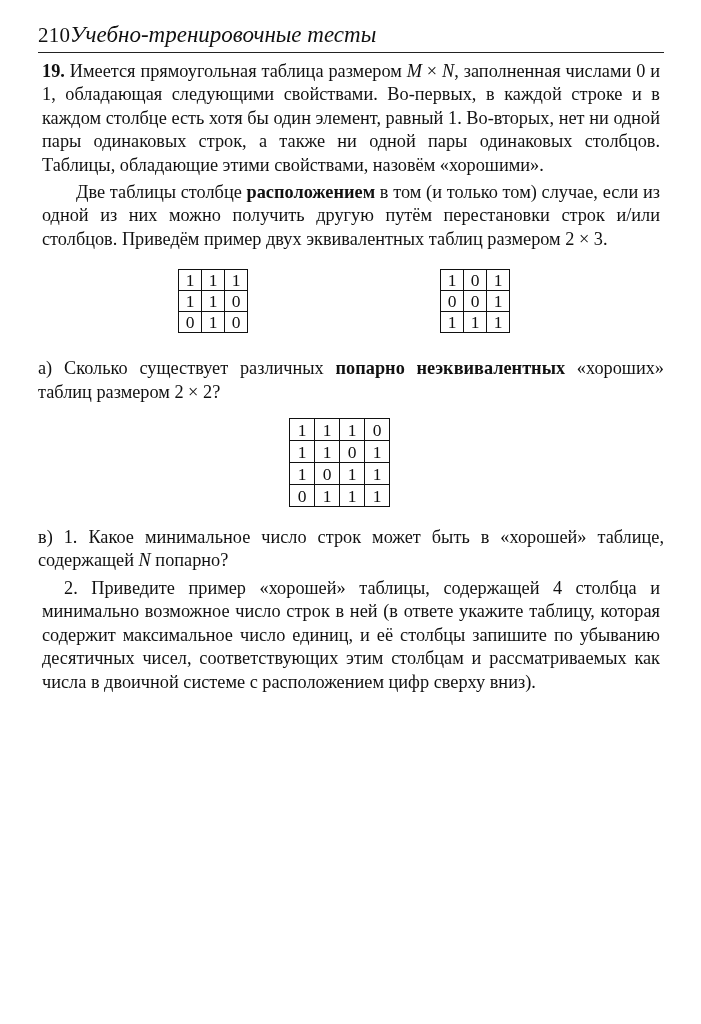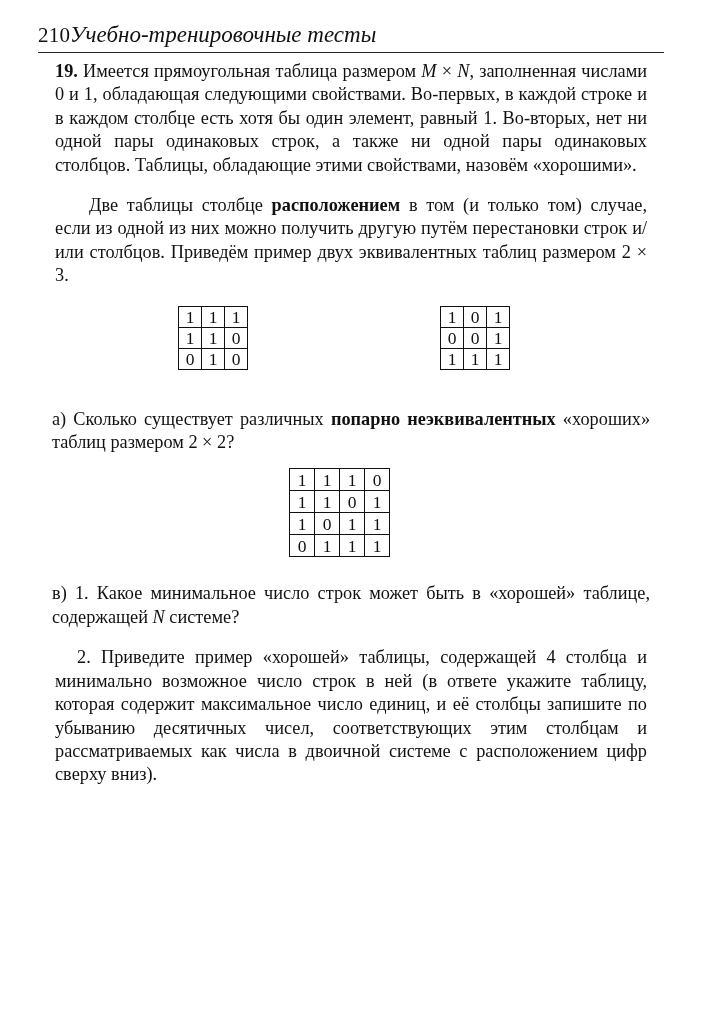--- a/index.html
+++ b/index.html
@@ -3,35 +3,35 @@
 <meta charset="utf-8">
 <style>
   html, body { margin: 0; padding: 0; background: #ffffff; }
   body { width: 701px; height: 1024px; position: relative; overflow: hidden;
          font-family: "Liberation Serif", "DejaVu Serif", serif; color: #111; }
   .page { position: absolute; left: 38px; top: 22px; width: 626px; }
   .header { display: flex; justify-content: flex-start; align-items: flex-end;
             border-bottom: 1.5px solid #222; padding-bottom: 4px; height: 26px; }
   .page-num { font-size: 21px; letter-spacing: 0.2px; }
   .running-title { font-style: italic; font-size: 23px; }
-  .text { font-size: 18.3px; line-height: 23.4px; text-align: justify; margin: 17px; }
+  .text { font-size: 18.3px; line-height: 23.4px; text-align: justify; margin: 4px; }
   .p1 { margin-top: 7px; }
   .indent { text-indent: 34px; }
   .bold { font-weight: bold; }
   .it { font-style: italic; }
   .tables-row { position: relative; height: 88px; margin-top: 18px; }
   table.grid { border-collapse: collapse; position: absolute; }
   table.grid td { border: 1.6px solid #111; width: 22px; height: 20px; padding: 0;
                   text-align: center; font-size: 17.5px; line-height: 20px; }
   .t1 { left: 140px; top: 0; }
   .t2 { left: 402px; top: 0; }
   .t3wrap { position: relative; height: 100px; margin-top: 14px; margin-bottom: 8px; }
   .t3 { left: 251px; top: 0; }
   .t3 td { width: 24px !important; height: 21px !important; }
-  .blk { margin: 14px; }
+  .blk { margin: 0; }
 </style>
 </head>
 <body>
 
 <div class="page">
 
   <div class="header">
     <span class="page-num">210</span>
     <span class="running-title">Учебно-тренировочные тесты</span>
   </div>
@@ -109,17 +109,17 @@
       <tr>
         <td>0</td>
         <td>1</td>
         <td>1</td>
         <td>1</td>
       </tr>
     </tbody>
       </table>
   </div>
 
-  <p class="text blk"><span>в) 1. Какое минимальное число строк может быть в «хорошей» таблице, содержащей </span><span class="it">N</span><span> системе?</span></p>
+  <p class="text blk"><span>в) 1. Какое минимальное число строк может быть в «хорошей» таблице, содержащей </span><span class="it">N</span><span> попарно?</span></p>
 
   <p class="text indent" style="text-indent:22px">2. Приведите пример «хорошей» таблицы, содержащей 4 столбца и минимально возможное число строк в ней (в ответе укажите таблицу, которая содержит максимальное число единиц, и её столбцы запишите по убыванию десятичных чисел, соответствующих этим столбцам и рассматриваемых как числа в двоичной системе с расположением цифр сверху вниз).</p>
 
 </div>
 
 </body></html>

